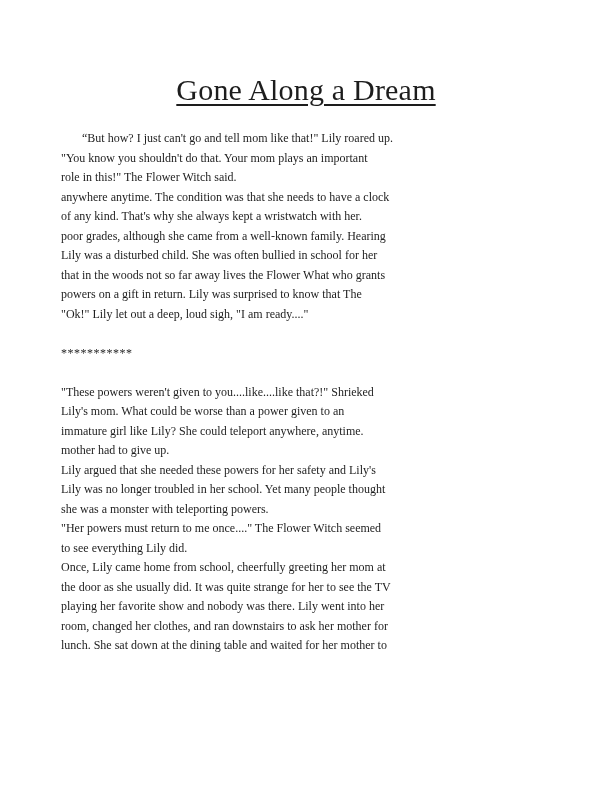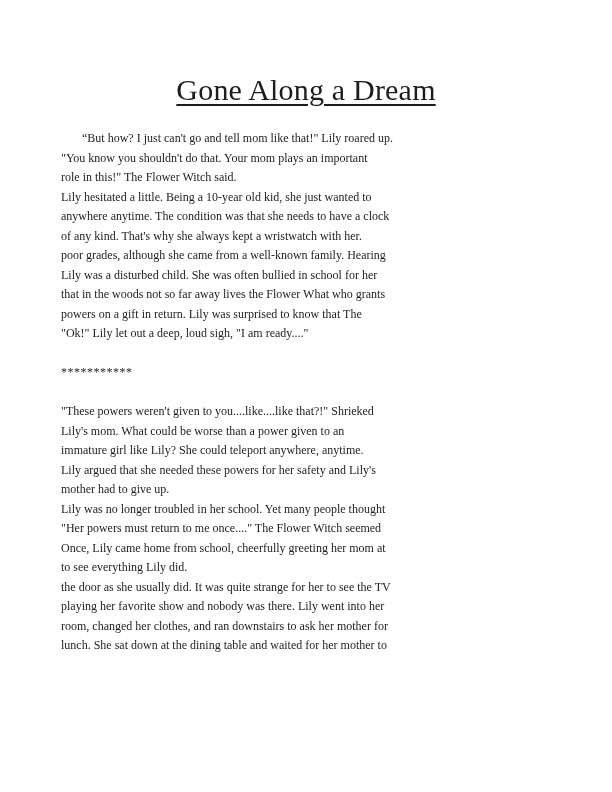--- a/index.html
+++ b/index.html
@@ -47,38 +47,38 @@
   </style>
 </head>
 <body>
 
 <div class="page">
   <h1 class="doc-title">Gone Along a Dream</h1>
   <div class="text-block" id="text-block">
       <div class="line">“But how? I just can't go and tell mom like that!" Lily roared up.</div>
       <div class="line">"You know you shouldn't do that. Your mom plays an important</div>
       <div class="line">role in this!" The Flower Witch said.</div>
-      <div class="line">Lily hesitated a little. Being a 10-year old kid, she just wanted to</div>
       <div class="line">anywhere anytime. The condition was that she needs to have a clock</div>
       <div class="line">of any kind. That's why she always kept a wristwatch with her.</div>
       <div class="line">poor grades, although she came from a well-known family. Hearing</div>
       <div class="line">Lily was a disturbed child. She was often bullied in school for her</div>
       <div class="line">that in the woods not so far away lives the Flower What who grants</div>
       <div class="line">powers on a gift in return. Lily was surprised to know that The</div>
       <div class="line">"Ok!" Lily let out a deep, loud sigh, "I am ready...."</div>
       <div class="line">&nbsp;</div>
       <div class="line separator">***********</div>
       <div class="line">&nbsp;</div>
       <div class="line">"These powers weren't given to you....like....like that?!" Shrieked</div>
       <div class="line">Lily's mom. What could be worse than a power given to an</div>
       <div class="line">immature girl like Lily? She could teleport anywhere, anytime.</div>
+      <div class="line">mother had to give up.</div>
       <div class="line">Lily argued that she needed these powers for her safety and Lily's</div>
-      <div class="line">mother had to give up.</div>
       <div class="line">Lily was no longer troubled in her school. Yet many people thought</div>
+      <div class="line">she was a monster with teleporting powers.</div>
       <div class="line">"Her powers must return to me once...." The Flower Witch seemed</div>
+      <div class="line">to see everything Lily did.</div>
       <div class="line">Once, Lily came home from school, cheerfully greeting her mom at</div>
-      <div class="line">to see everything Lily did.</div>
       <div class="line">the door as she usually did. It was quite strange for her to see the TV</div>
       <div class="line">playing her favorite show and nobody was there. Lily went into her</div>
       <div class="line">room, changed her clothes, and ran downstairs to ask her mother for</div>
       <div class="line">lunch. She sat down at the dining table and waited for her mother to</div>
     </div>
 </div>
 
 </body></html>

